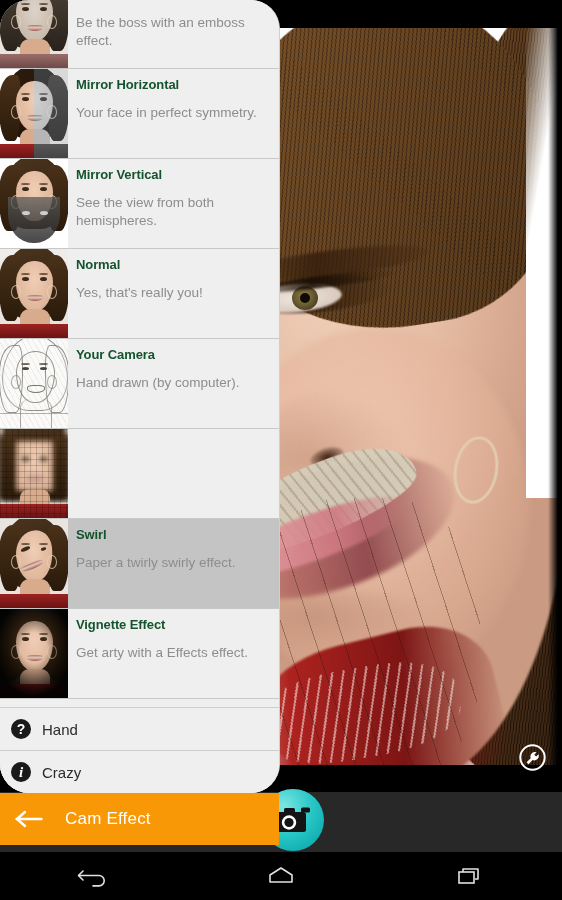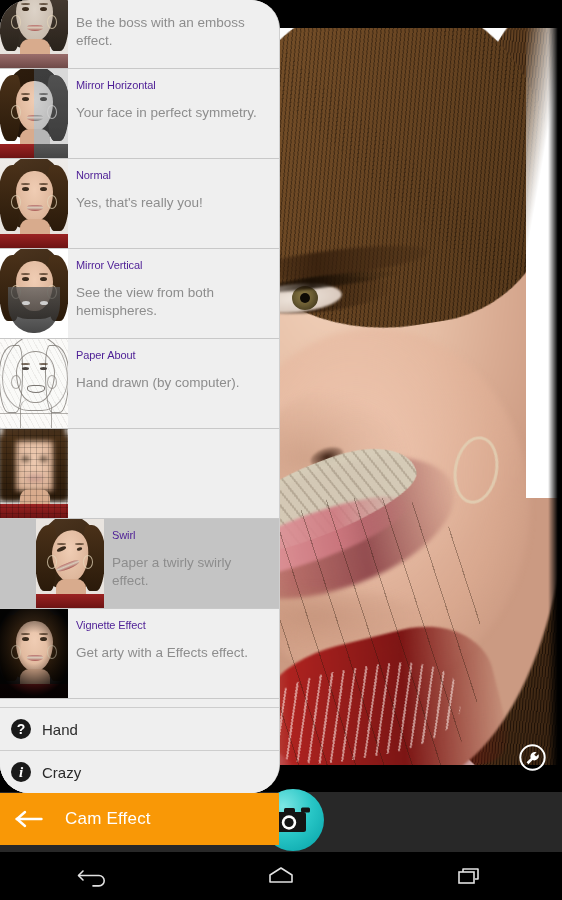--- a/index.html
+++ b/index.html
@@ -295,41 +295,40 @@
     position: relative;
     display: flex;
     align-items: stretch;
     height: 90px;
     background: #efefef;
     border-bottom: 1px solid #c8c8c8;
     box-sizing: border-box;
   }
   .effect-row.selected {
     background: #c4c4c4;
-    padding-left: 36px;
   }
   .thumb {
     width: 68px;
     height: 89px;
     flex: 0 0 68px;
     overflow: hidden;
     position: relative;
     background: #222;
   }
   .effect-text {
     flex: 1 1 auto;
     padding: 6px 8px 0 8px;
     min-width: 0;
     display: flex;
     flex-direction: column;
   }
   .effect-title {
-    font-size: 11px;
-    font-weight: normal;
-    color: #4c1d95;
+    font-size: 13px;
+    font-weight: bold;
+    color: #14532d;
     line-height: 20px;
     letter-spacing: -0.1px;
     white-space: nowrap;
   }
   .effect-desc {
     margin-top: 9px;
     font-size: 13.5px;
     color: #8d8d8d;
     line-height: 18px;
   }
@@ -641,65 +640,65 @@
           </div>
         </div>
         <div class="effect-text">
           <div class="effect-title">Mirror Horizontal</div>
           <div class="effect-desc">Your face in perfect symmetry.</div>
         </div>
       </div>
 
       <div class="effect-row">
         <div class="thumb">
+          <div class="pface v-mv">
+            <div class="bg"></div>
+              <div class="hair"></div>
+              <div class="hairL"></div>
+              <div class="hairR"></div>
+            <div class="face"></div>
+              <div class="browL"></div>
+              <div class="browR"></div>
+            <div class="eyeL"></div>
+              <div class="eyeR"></div>
+            <div class="earL"></div>
+              <div class="earR"></div>
+            <div class="half-dark"></div>
+            <div class="mirror-eyeL"></div>
+              <div class="mirror-eyeR"></div>
+          </div>
+        </div>
+        <div class="effect-text">
+          <div class="effect-title">Mirror Vertical</div>
+          <div class="effect-desc">See the view from both hemispheres.</div>
+        </div>
+      </div>
+
+      <div class="effect-row">
+        <div class="thumb">
           <div class="pface">
             <div class="bg"></div>
               <div class="hair"></div>
               <div class="hairL"></div>
               <div class="hairR"></div>
             <div class="face"></div>
               <div class="browL"></div>
               <div class="browR"></div>
             <div class="eyeL"></div>
               <div class="eyeR"></div>
               <div class="mouth"></div>
             <div class="earL"></div>
               <div class="earR"></div>
             <div class="neck"></div>
               <div class="shirt"></div>
           </div>
         </div>
         <div class="effect-text">
           <div class="effect-title">Normal</div>
           <div class="effect-desc">Yes, that's really you!</div>
-        </div>
-      </div>
-
-      <div class="effect-row">
-        <div class="thumb">
-          <div class="pface v-mv">
-            <div class="bg"></div>
-              <div class="hair"></div>
-              <div class="hairL"></div>
-              <div class="hairR"></div>
-            <div class="face"></div>
-              <div class="browL"></div>
-              <div class="browR"></div>
-            <div class="eyeL"></div>
-              <div class="eyeR"></div>
-            <div class="earL"></div>
-              <div class="earR"></div>
-            <div class="half-dark"></div>
-            <div class="mirror-eyeL"></div>
-              <div class="mirror-eyeR"></div>
-          </div>
-        </div>
-        <div class="effect-text">
-          <div class="effect-title">Mirror Vertical</div>
-          <div class="effect-desc">See the view from both hemispheres.</div>
         </div>
       </div>
 
       <div class="effect-row">
         <div class="thumb">
           <div class="pface v-paper">
             <div class="bg"></div>
               <div class="hair"></div>
               <div class="hairL"></div>
               <div class="hairR"></div>
@@ -710,21 +709,21 @@
               <div class="eyeR"></div>
               <div class="mouth"></div>
             <div class="earL"></div>
               <div class="earR"></div>
             <div class="neck"></div>
               <div class="shirt"></div>
             <div class="grain"></div>
           </div>
         </div>
         <div class="effect-text">
-          <div class="effect-title">Paper About</div>
+          <div class="effect-title">Your Camera</div>
           <div class="effect-desc">Hand drawn (by computer).</div>
         </div>
       </div>
 
       <div class="effect-row">
         <div class="thumb">
           <div class="pface v-pix">
             <div class="bg"></div>
               <div class="hair"></div>
               <div class="hairL"></div>

